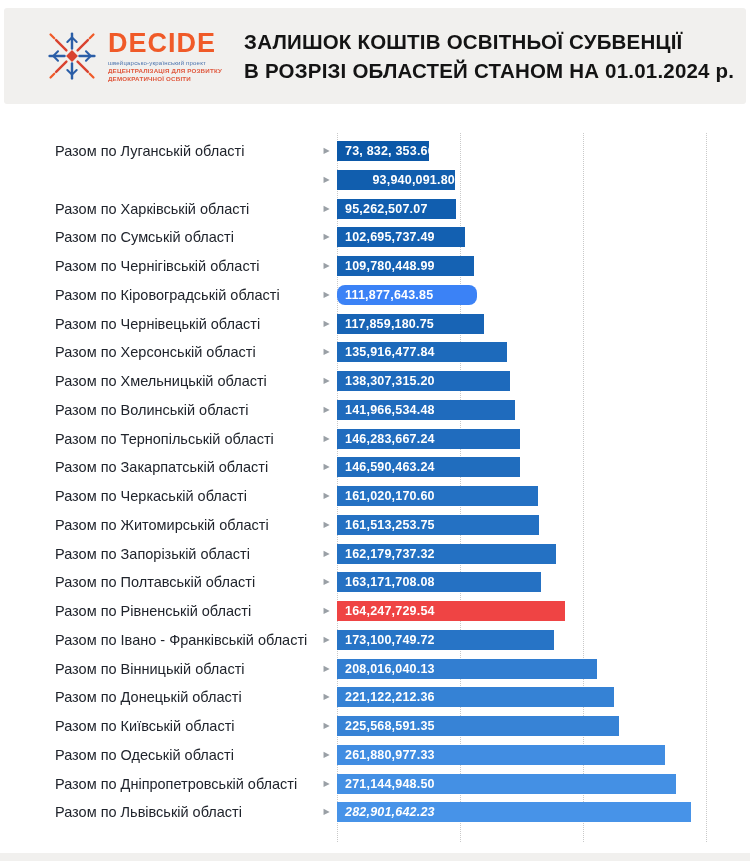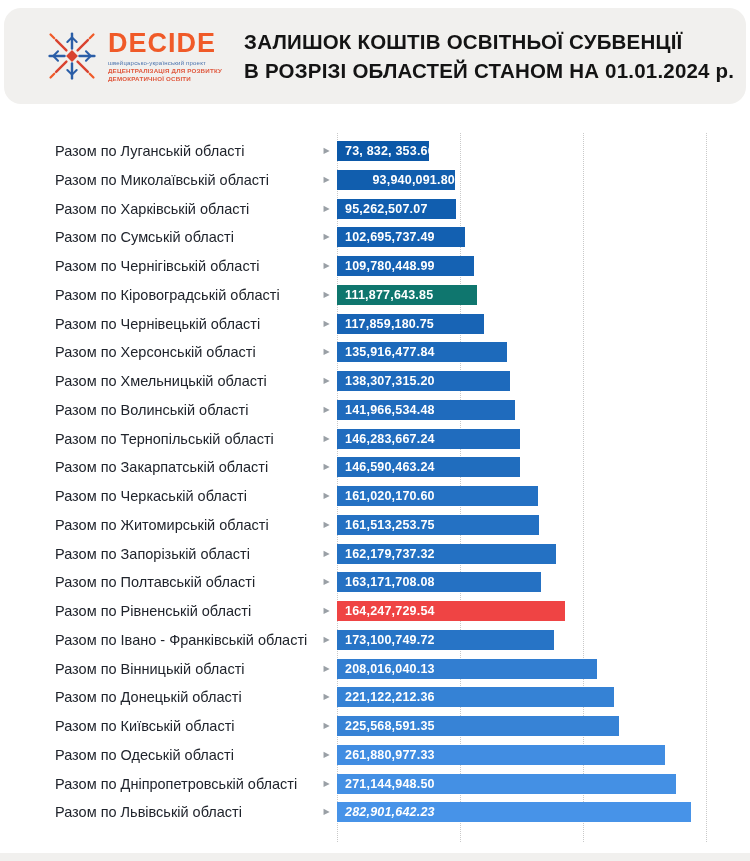--- a/index.html
+++ b/index.html
@@ -4,21 +4,21 @@
 <style>
   html,body{margin:0;padding:0;}
   body{
     width:750px;height:861px;position:relative;overflow:hidden;
     background:#ffffff;
     font-family:"Liberation Sans","DejaVu Sans",sans-serif;
   }
   
   .header{
     position:absolute;top:8px;left:4px;right:4px;height:96px;
-    background:#f1f0ee;border-radius:17px;
+    background:#f1f0ee;border-radius:3px;
     display:flex;align-items:center;
   }
   .logo{display:flex;align-items:center;margin-left:40px;}
   .logo-icon{width:56px;height:56px;flex:0 0 56px;}
   .logo-text{margin-left:8px;display:flex;flex-direction:column;}
   .brand{font-size:27px;font-weight:bold;letter-spacing:1px;line-height:1;}
   .tag1{font-size:6px;margin-top:3px;letter-spacing:.2px;}
   .tag2,.tag3{font-size:6.2px;font-weight:bold;letter-spacing:.2px;margin-top:1px;}
   .title-block{margin-left:22px;}
   .title-line{
@@ -107,21 +107,20 @@
 <div class="chart-area">
     <div class="gridline" style="left: 337px;"></div>
     <div class="gridline" style="left: 460px;"></div>
     <div class="gridline" style="left: 583px;"></div>
     <div class="gridline" style="left: 706px;"></div>
     <div class="row-label" style="top: 141px;">Разом по Луганській області</div>
     <div class="row-arrow" style="top: 141px;">▶</div>
     <div class="bar" style="top: 141px; width: 92px; background: rgb(11, 88, 168);">
       <span class="bar-value">73, 832, 353.66</span>
     </div>
-    <div class="row-label" style="top: 169.75px;">Разом по Миколаївській області</div>
     <div class="row-arrow" style="top: 169.75px;">▶</div>
     <div class="bar" style="top: 169.75px; width: 118px; background: rgb(17, 94, 174); justify-content: flex-end;">
       <span class="bar-value">93,940,091.80</span>
     </div>
     <div class="row-label" style="top: 198.5px;">Разом по Харківській області</div>
     <div class="row-arrow" style="top: 198.5px;">▶</div>
     <div class="bar" style="top: 198.5px; width: 119px; background: rgb(17, 94, 175);">
       <span class="bar-value">95,262,507.07</span>
     </div>
     <div class="row-label" style="top: 227.25px;">Разом по Сумській області</div>
@@ -129,21 +128,21 @@
     <div class="bar" style="top: 227.25px; width: 128px; background: rgb(19, 96, 177);">
       <span class="bar-value">102,695,737.49</span>
     </div>
     <div class="row-label" style="top: 256px;">Разом по Чернігівській області</div>
     <div class="row-arrow" style="top: 256px;">▶</div>
     <div class="bar" style="top: 256px; width: 137px; background: rgb(21, 98, 179);">
       <span class="bar-value">109,780,448.99</span>
     </div>
     <div class="row-label" style="top: 284.75px;">Разом по Кіровоградській області</div>
     <div class="row-arrow" style="top: 284.75px;">▶</div>
-    <div class="bar" style="top: 284.75px; width: 140px; background: #0f766e;">
+    <div class="bar" style="top: 284.75px; width: 140px; background: #3b82f6; border-radius: 8px;">
       <span class="bar-value">111,877,643.85</span>
     </div>
     <div class="row-label" style="top: 313.5px;">Разом по Чернівецькій області</div>
     <div class="row-arrow" style="top: 313.5px;">▶</div>
     <div class="bar" style="top: 313.5px; width: 147px; background: rgb(24, 100, 181);">
       <span class="bar-value">117,859,180.75</span>
     </div>
     <div class="row-label" style="top: 342.25px;">Разом по Херсонській області</div>
     <div class="row-arrow" style="top: 342.25px;">▶</div>
     <div class="bar" style="top: 342.25px; width: 170px; background: rgb(29, 106, 187);">

